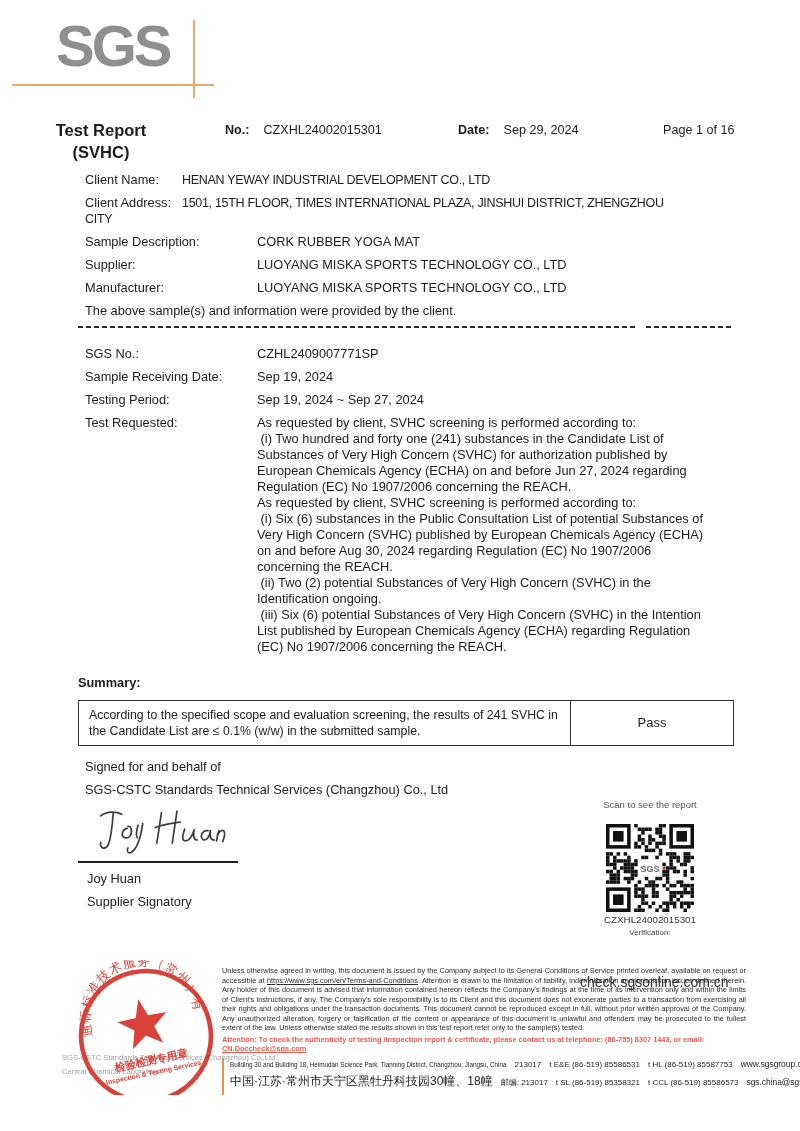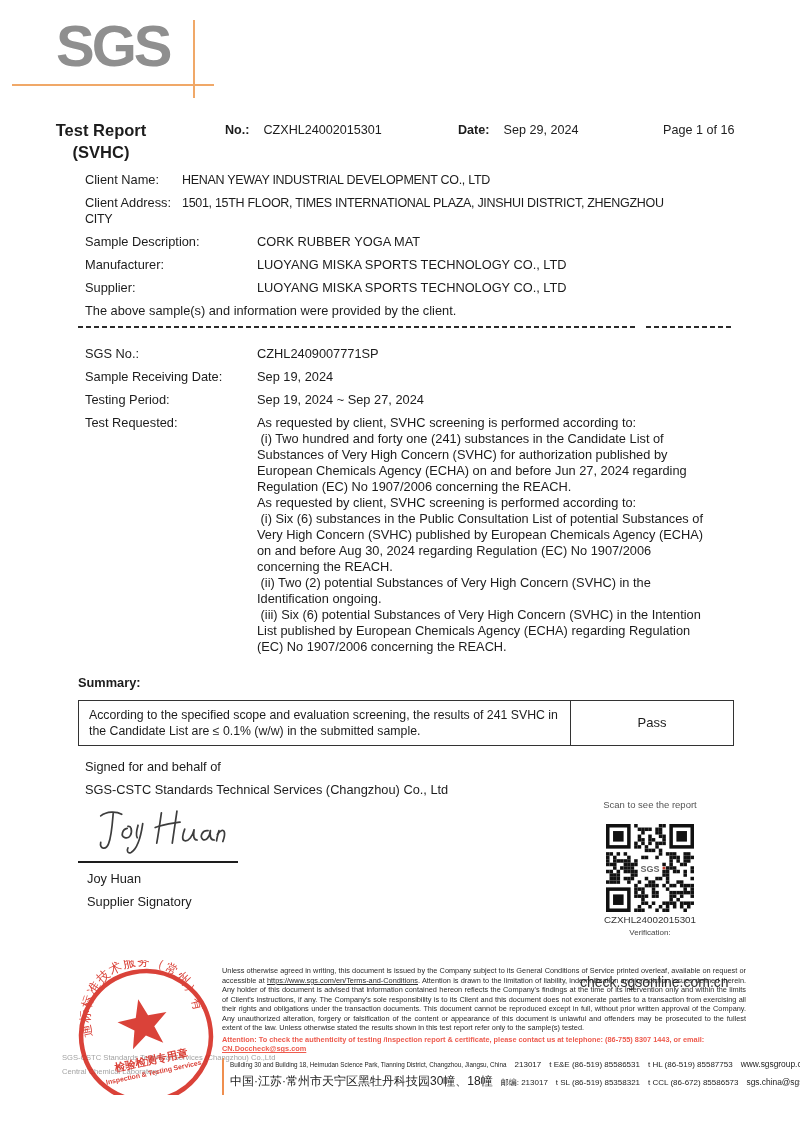--- a/index.html
+++ b/index.html
@@ -100,24 +100,24 @@
     </p>
     <p class="addr">
       <span class="lbl">Client Address:</span><span class="val">1501, 15TH FLOOR, TIMES INTERNATIONAL PLAZA, JINSHUI DISTRICT, ZHENGZHOU
 CITY</span>
     </p>
 
     <p class="kv2">
       <span class="lbl">Sample Description:</span><span class="val">CORK RUBBER YOGA MAT</span>
     </p>
     <p class="kv2">
+      <span class="lbl">Supplier:</span><span class="val">LUOYANG MISKA SPORTS TECHNOLOGY CO., LTD</span>
+    </p>
+    <p class="kv2">
       <span class="lbl">Manufacturer:</span><span class="val">LUOYANG MISKA SPORTS TECHNOLOGY CO., LTD</span>
-    </p>
-    <p class="kv2">
-      <span class="lbl">Supplier:</span><span class="val">LUOYANG MISKA SPORTS TECHNOLOGY CO., LTD</span>
     </p>
     <p class="note">The above sample(s) and information were provided by the client.</p>
     <div class="dashes">
         <i class="long"></i>
         <i class="short"></i>
       </div>
 
     <p class="kv2">
       <span class="lbl">SGS No.:</span><span class="val">CZHL2409007771SP</span>
     </p>
@@ -422,21 +422,21 @@
         <span class="a-en">Building 30 and Building 18, Heimudan Science Park, Tianning District, Changzhou, Jiangsu, China</span>
         <span class="a-zip">213017</span>
         <span class="tel">t E&amp;E (86-519) 85586531</span>
         <span class="tel">t HL (86-519) 85587753</span>
         <span class="web">www.sgsgroup.com.cn</span>
       </div>
       <div class="f-row">
         <span class="a-cn">中国·江苏·常州市天宁区黑牡丹科技园30幢、18幢</span>
         <span class="a-zip">邮编: 213017</span>
         <span class="tel">t SL (86-519) 85358321</span>
-        <span class="tel">t CCL (86-672) 85586573</span>
+        <span class="tel">t CCL (86-519) 85586573</span>
         <span class="web">sgs.china@sgs.com</span>
       </div>
     </div>
   </div>
   <div class="f-tick"></div>
   <div class="member">Member of the SGS Group (SGS SA)</div>
 
 </div>
 
 </body></html>

